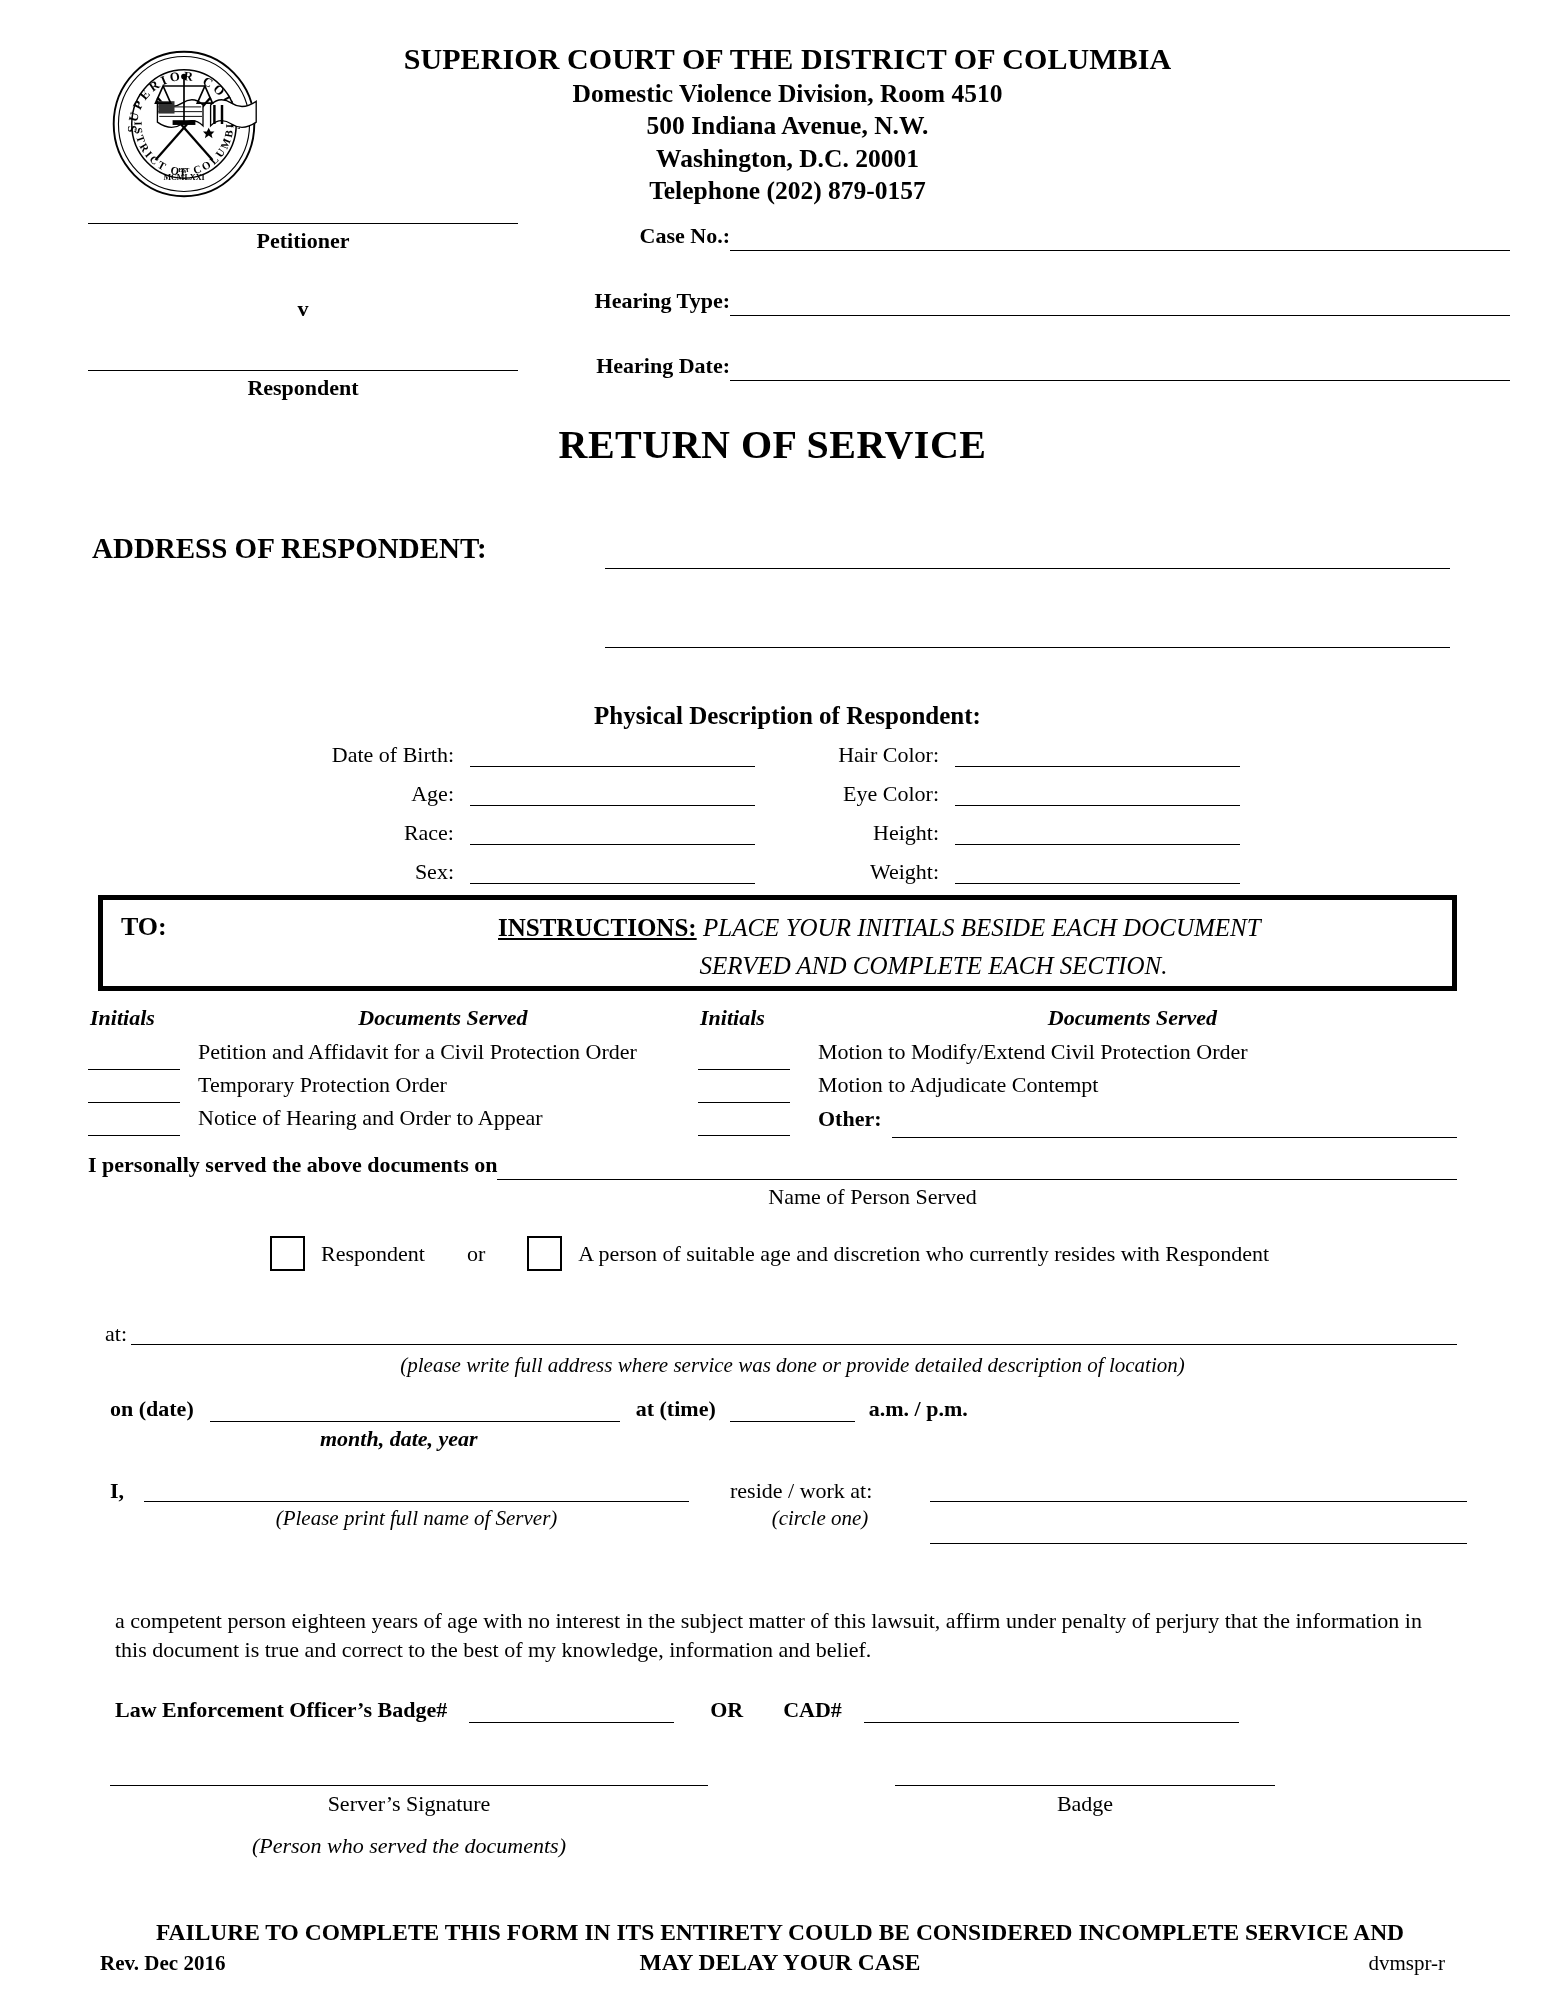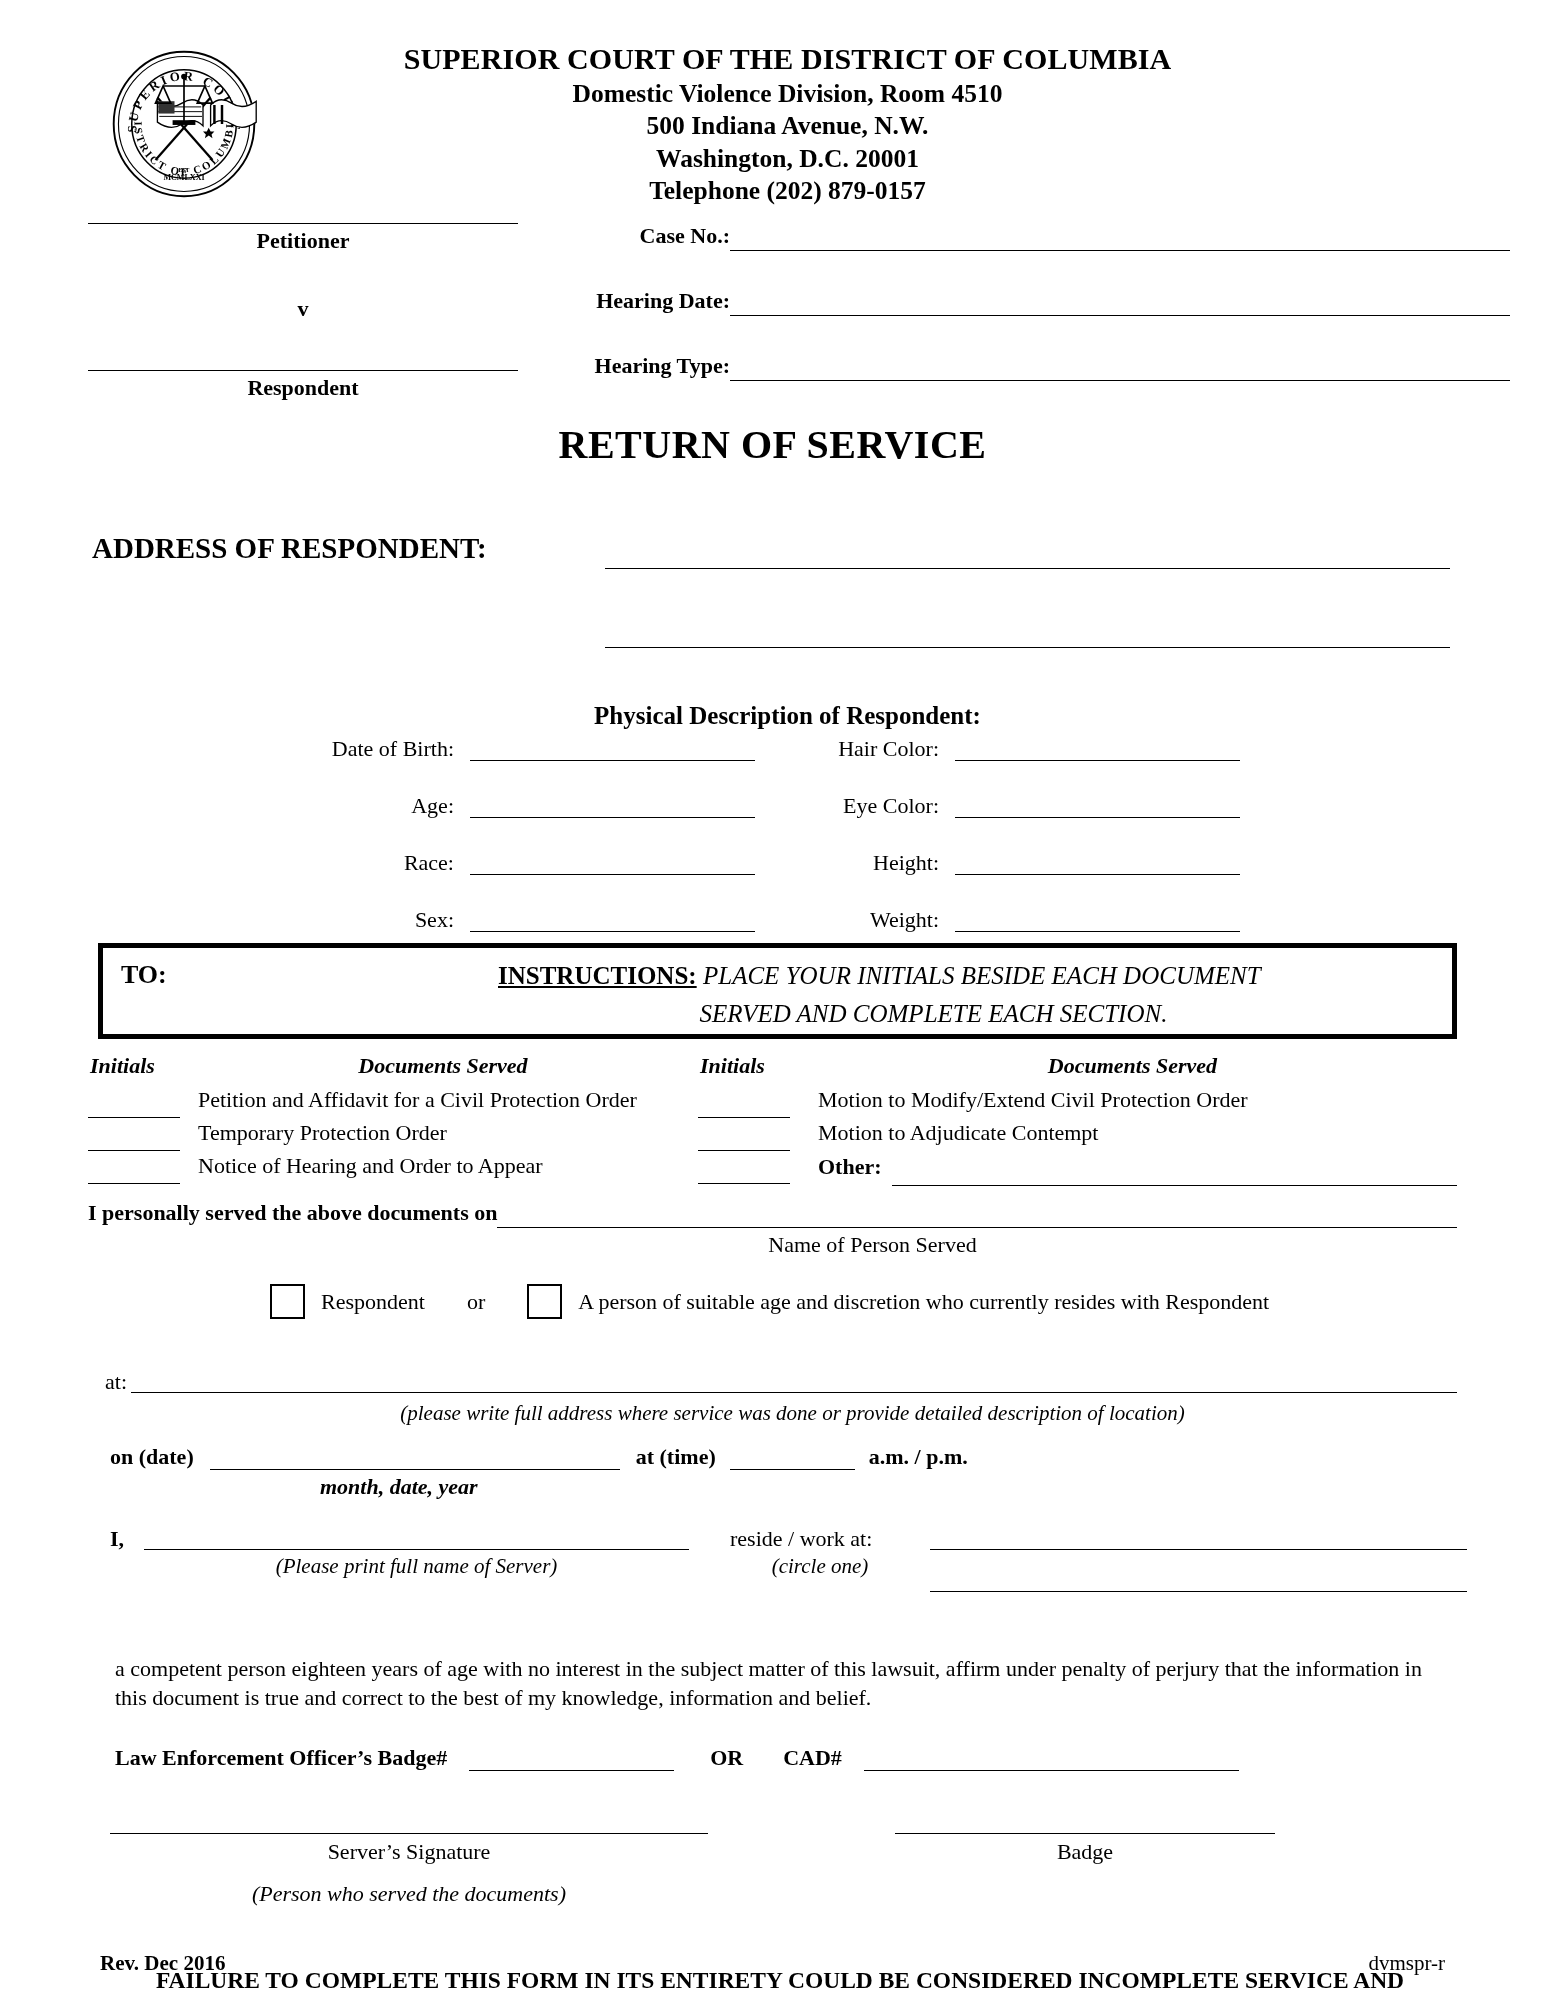--- a/index.html
+++ b/index.html
@@ -152,24 +152,24 @@
 
   
   .phys-title {
     text-align: center;
     font-weight: bold;
     font-size: 25px;
     margin-top: 60px;
     padding-left: 30px;
   }
   .phys-grid {
-    margin-top: 6px;
+    margin-top: 12px;
     display: grid;
     grid-template-columns: 470px 285px 200px 285px;
-    row-gap: 29px;
+    row-gap: 11px;
   }
   .phys-lbl {
     text-align: right;
     font-size: 22px;
     padding-right: 16px;
     white-space: nowrap;
   }
   .phys-fill {
     border-bottom: 1.2px solid #000;
     height: 24px;
@@ -528,25 +528,25 @@
     <div class="respondent-wrap">
       <div class="party-rule"></div>
       <div class="party-label">Respondent</div>
     </div>
     <div class="case-right">
       <div class="case-row">
         <span class="lbl w-caseno">Case No.:</span>
         <span class="fill"></span>
       </div>
       <div class="case-row">
-        <span class="lbl w-hdate">Hearing Date:</span>
+        <span class="lbl w-htype">Hearing Type:</span>
         <span class="fill"></span>
       </div>
       <div class="case-row">
-        <span class="lbl w-htype">Hearing Type:</span>
+        <span class="lbl w-hdate">Hearing Date:</span>
         <span class="fill"></span>
       </div>
     </div>
   </div>
 
   <div class="doc-title">RETURN OF SERVICE</div>
 
   <div class="address-block">
     <div class="addr-label">ADDRESS OF RESPONDENT:</div>
     <div class="addr-line1"></div>

